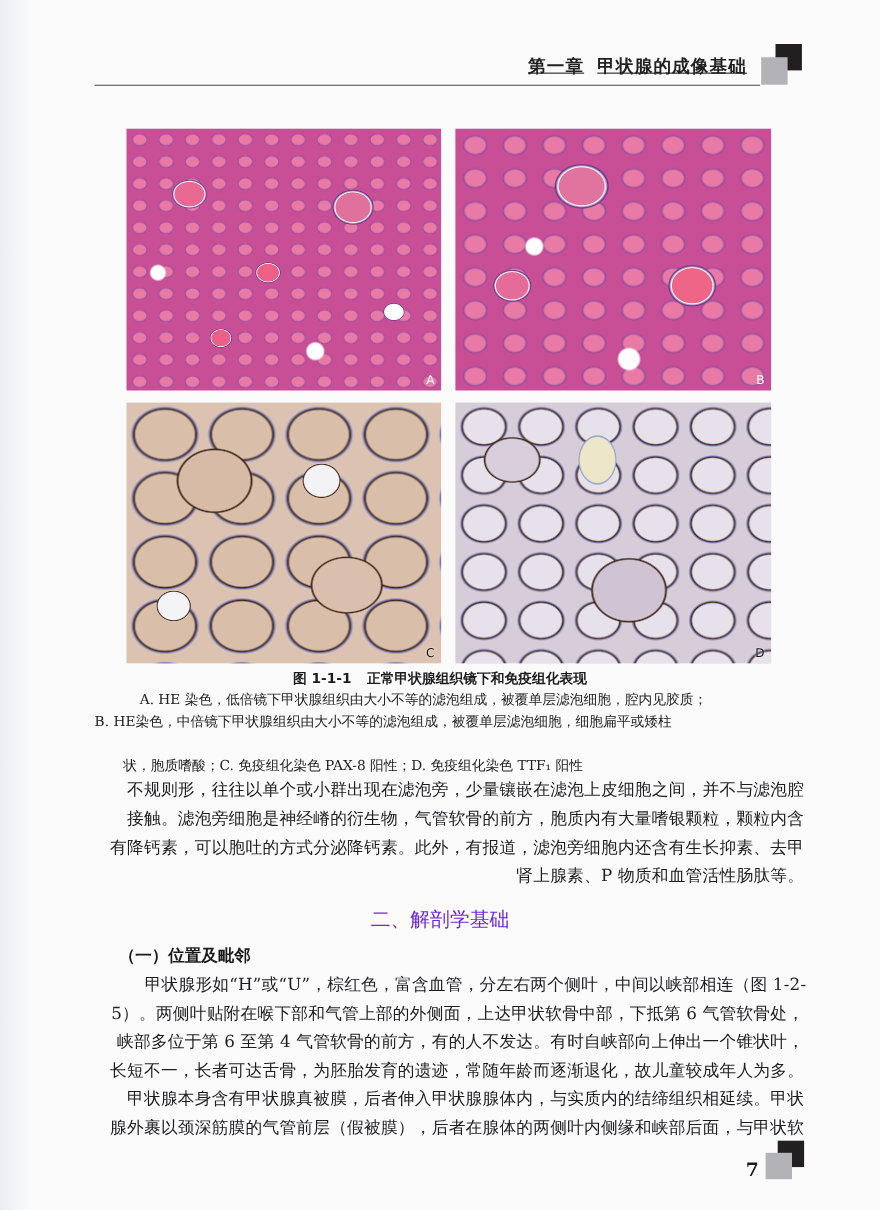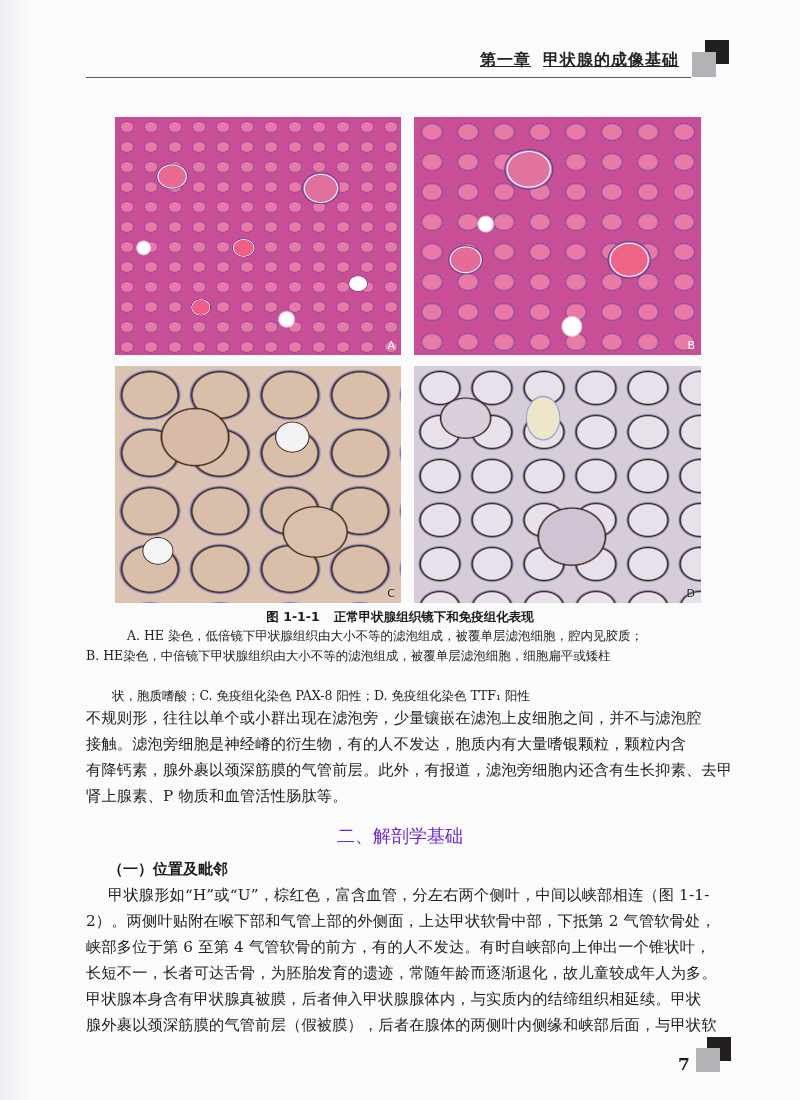--- a/index.html
+++ b/index.html
@@ -90,21 +90,21 @@
   }
   .cap-title .num { margin-right: 14px; }
   .cap-line {
     position: absolute; left: 86px; width: 640px;
     font-size: 12.5px; color: #222; white-space: nowrap;
   }
 
   
   .body-line {
     position: absolute; left: 86px; width: 645px;
-    font-size: 15.2px; color: #1d1d20; white-space: nowrap; letter-spacing: 0.2px;
+    font-size: 15.2px; color: #1d1d20; white-space: nowrap; letter-spacing: 0.2px; text-align: right;
   }
   .section-heading {
     position: absolute; left: 0; width: 800px; top: 824px; text-align: center;
     font-size: 18px; color: #6d28d9;
   }
   .sub-heading {
     position: absolute; left: 108px; top: 860px;
     font-family: "DejaVu Sans", "Liberation Sans", sans-serif;
     font-size: 15px; font-weight: bold; color: #1a1a1c;
   }
@@ -139,29 +139,29 @@
 </div>
 
 <div class="cap-title">
   <span class="num">图 1-1-1</span><span>正常甲状腺组织镜下和免疫组化表现</span>
 </div>
 <div class="cap-line" style="top:628px;margin-left:41px;">A. HE 染色，低倍镜下甲状腺组织由大小不等的滤泡组成，被覆单层滤泡细胞，腔内见胶质；</div>
 <div class="cap-line" style="top:648px;">B. HE染色，中倍镜下甲状腺组织由大小不等的滤泡组成，被覆单层滤泡细胞，细胞扁平或矮柱</div>
 <div class="cap-line" style="top:688px;margin-left:26px;">状，胞质嗜酸；C. 免疫组化染色 PAX-8 阳性；D. 免疫组化染色 TTF₁ 阳性</div>
 
 <div class="body-line" style="top:708px;">不规则形，往往以单个或小群出现在滤泡旁，少量镶嵌在滤泡上皮细胞之间，并不与滤泡腔</div>
-<div class="body-line" style="top:734px;">接触。滤泡旁细胞是神经嵴的衍生物，有的人不发达，胞质内有大量嗜银颗粒，颗粒内含</div>
-<div class="body-line" style="top:760px;">有降钙素，腺外裹以颈深筋膜的气管前层。此外，有报道，滤泡旁细胞内还含有生长抑素、去甲</div>
+<div class="body-line" style="top:734px;">接触。滤泡旁细胞是神经嵴的衍生物，气管软骨的前方，胞质内有大量嗜银颗粒，颗粒内含</div>
+<div class="body-line" style="top:760px;">有降钙素，可以胞吐的方式分泌降钙素。此外，有报道，滤泡旁细胞内还含有生长抑素、去甲</div>
 <div class="body-line" style="top:786px;">肾上腺素、P 物质和血管活性肠肽等。</div>
 
 <div class="section-heading">二、解剖学基础</div>
 <div class="sub-heading">（一）位置及毗邻</div>
 
-<div class="body-line" style="top:885px;left:108px;width:625px;">甲状腺形如“H”或“U”，棕红色，富含血管，分左右两个侧叶，中间以峡部相连（图 1-1-</div>
-<div class="body-line" style="top:911px;">2）。两侧叶贴附在喉下部和气管上部的外侧面，上达甲状软骨中部，下抵第 2 气管软骨处，</div>
+<div class="body-line" style="top:885px;left:108px;width:625px;">甲状腺形如“H”或“U”，棕红色，富含血管，分左右两个侧叶，中间以峡部相连（图 1-2-</div>
+<div class="body-line" style="top:911px;">5）。两侧叶贴附在喉下部和气管上部的外侧面，上达甲状软骨中部，下抵第 6 气管软骨处，</div>
 <div class="body-line" style="top:937px;">峡部多位于第 6 至第 4 气管软骨的前方，有的人不发达。有时自峡部向上伸出一个锥状叶，</div>
 <div class="body-line" style="top:963px;">长短不一，长者可达舌骨，为胚胎发育的遗迹，常随年龄而逐渐退化，故儿童较成年人为多。</div>
 <div class="body-line" style="top:989px;">甲状腺本身含有甲状腺真被膜，后者伸入甲状腺腺体内，与实质内的结缔组织相延续。甲状</div>
 <div class="body-line" style="top:1015px;">腺外裹以颈深筋膜的气管前层（假被膜），后者在腺体的两侧叶内侧缘和峡部后面，与甲状软</div>
 
 <div class="page-number">7</div>
 <div class="sq-dark" style="left:707px;top:1037px;width:24px;height:24px;"></div>
 <div class="sq-gray" style="left:696px;top:1048px;width:24px;height:24px;"></div>
 
 </body></html>

